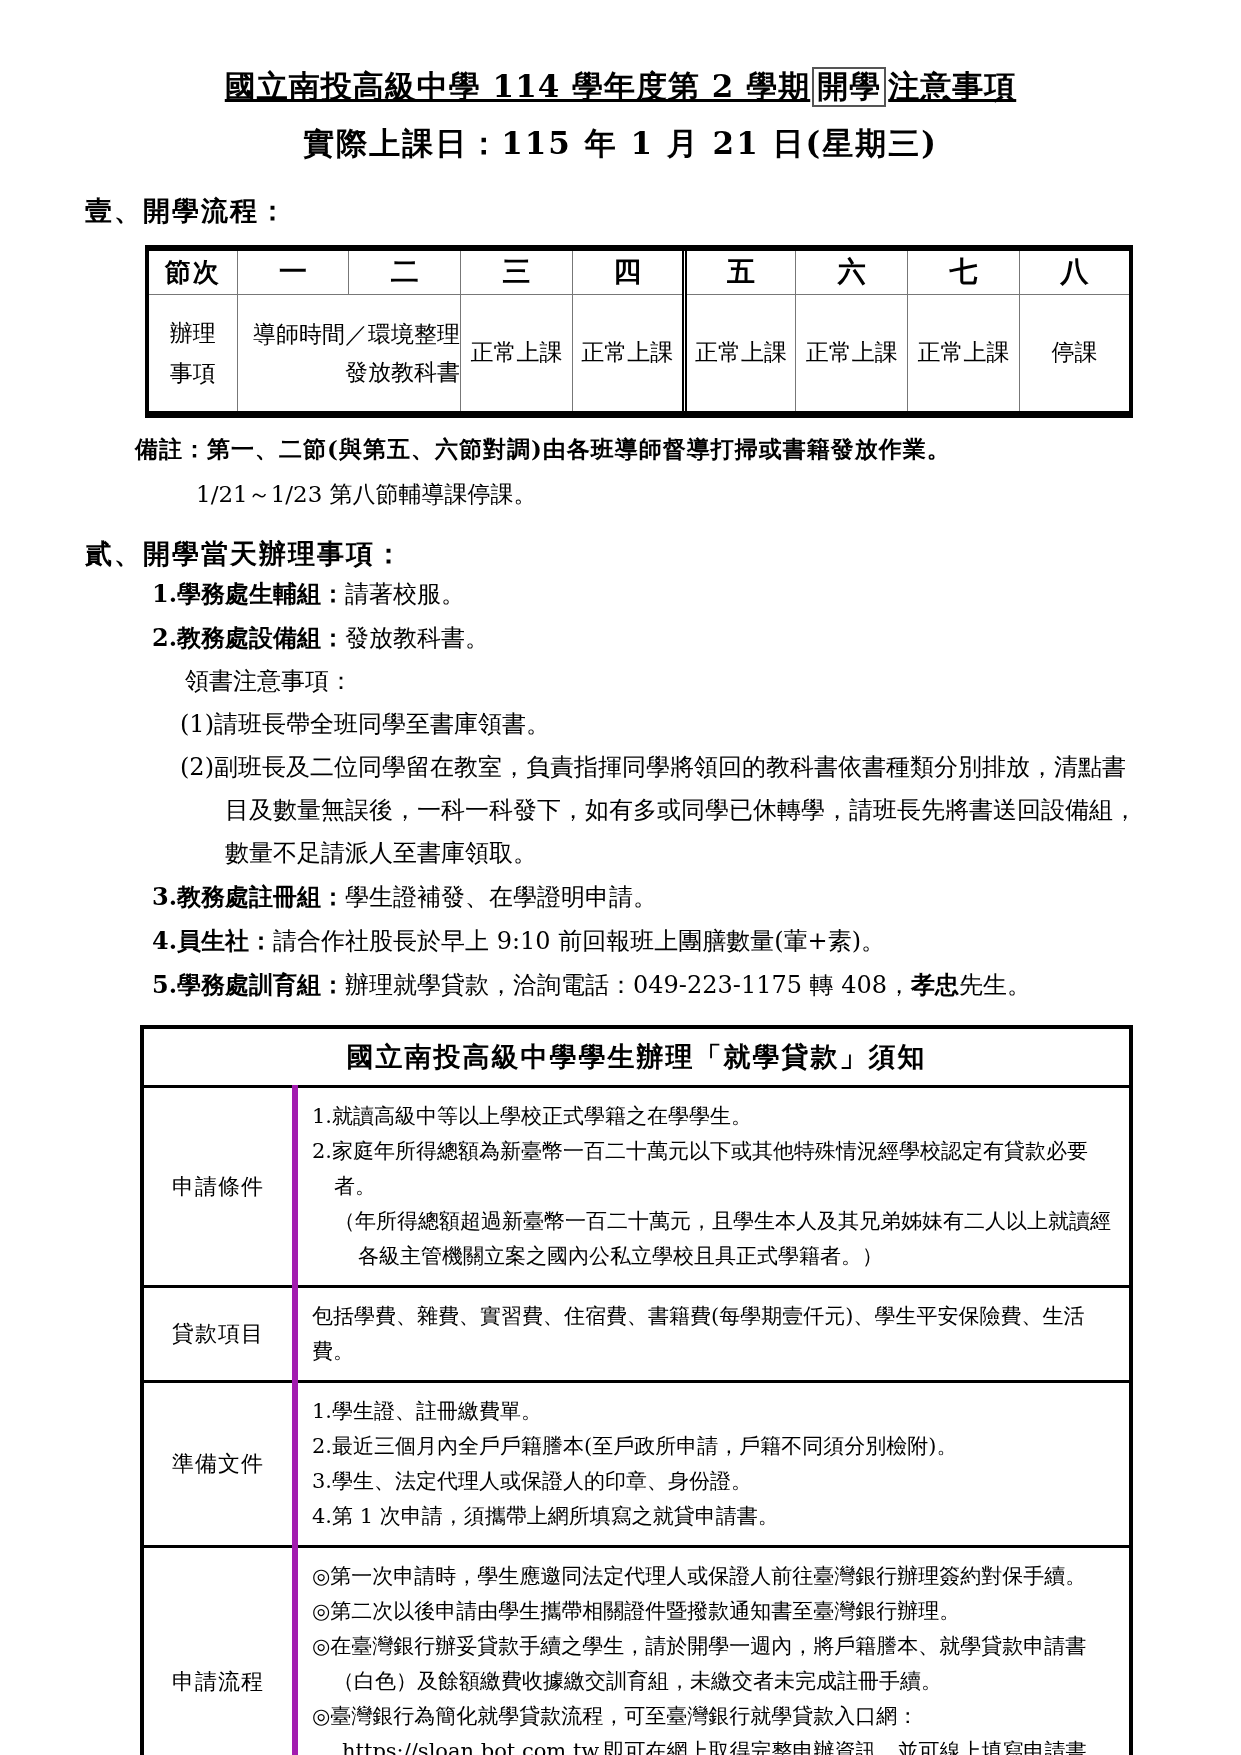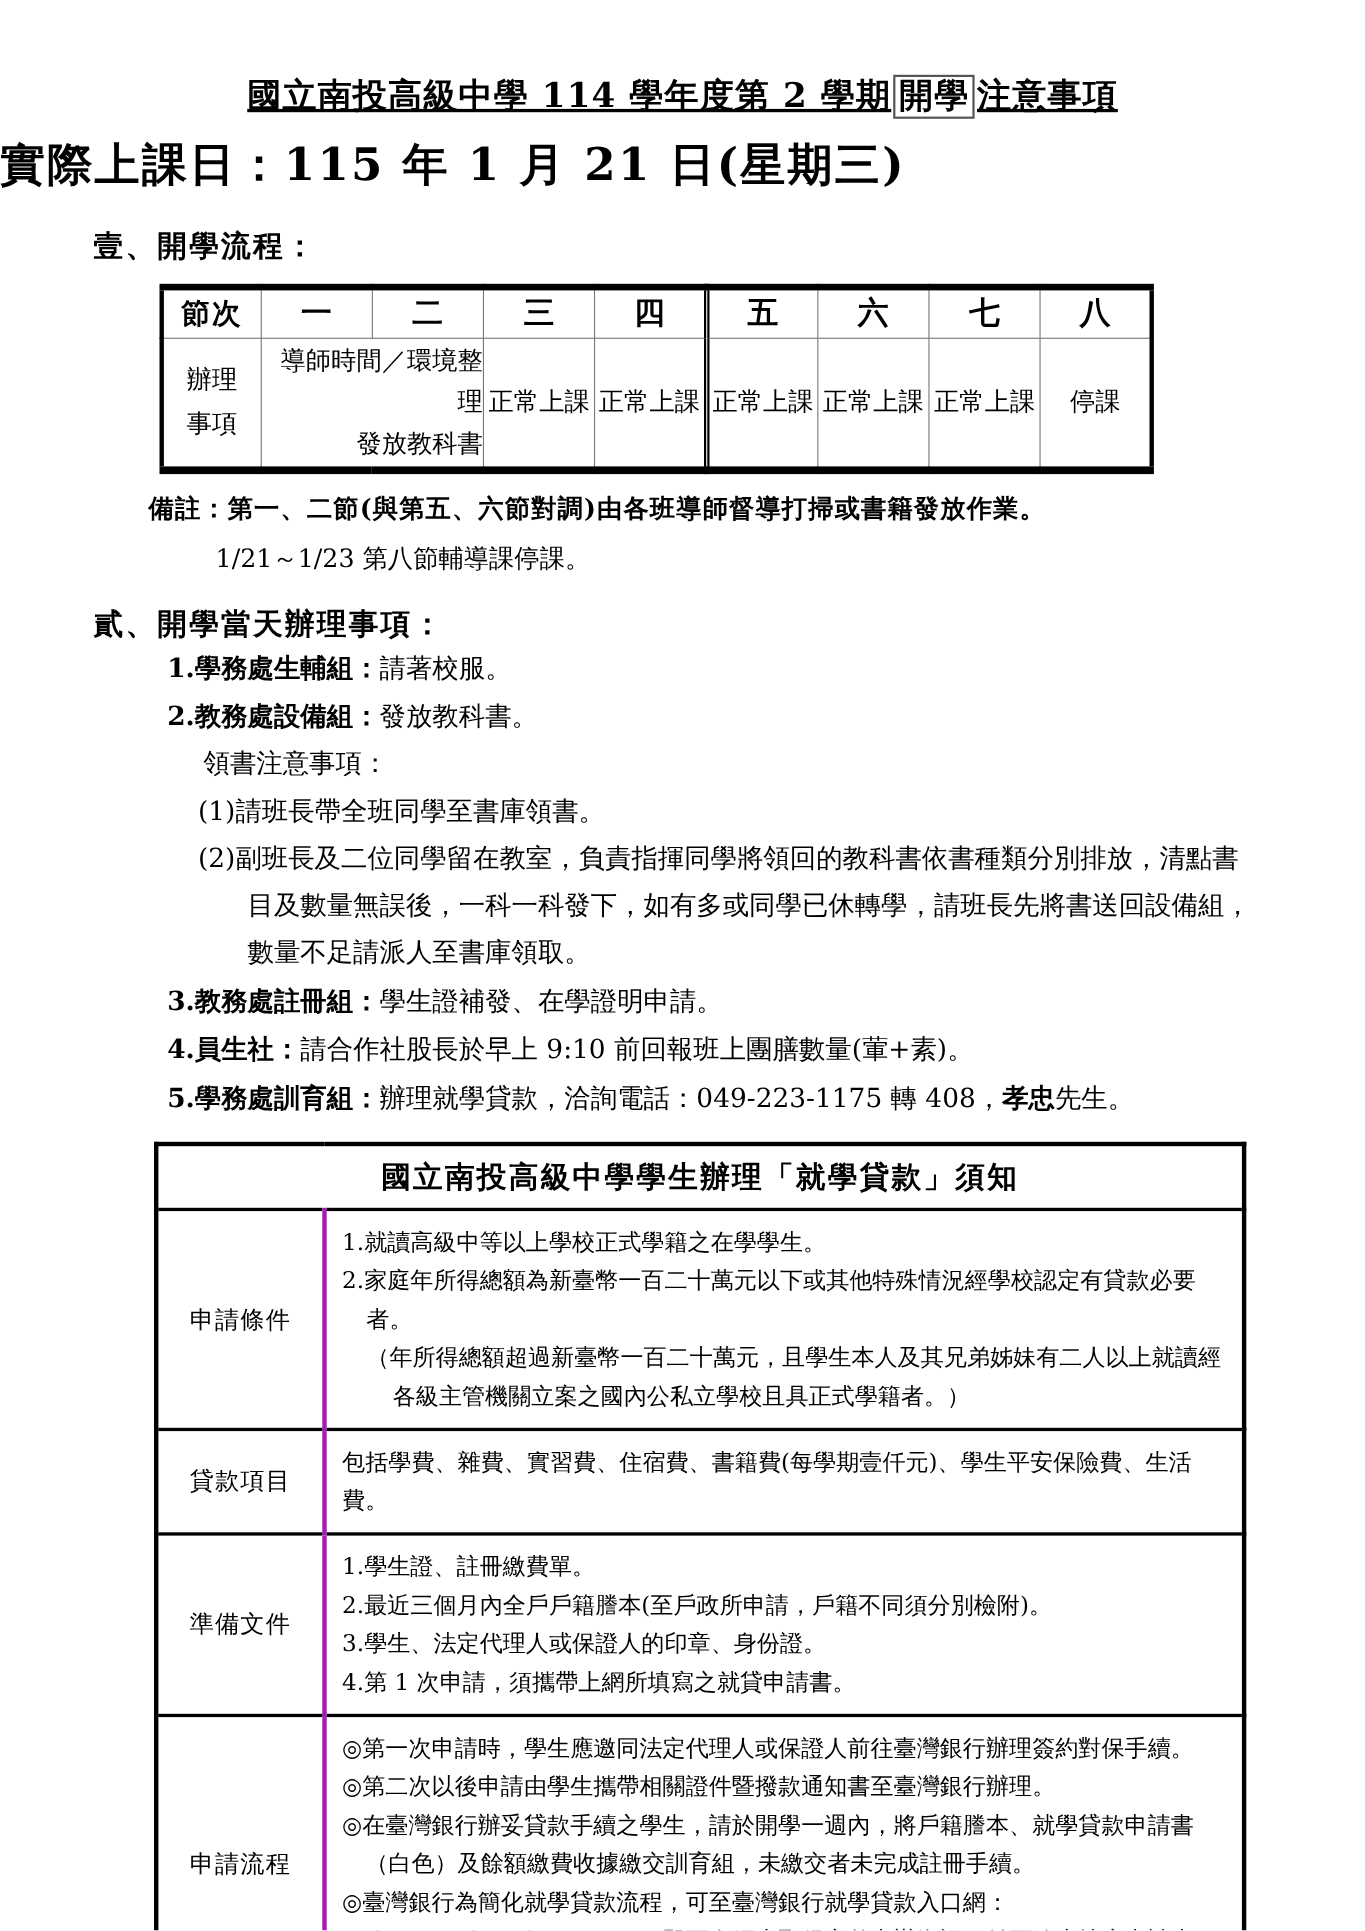--- a/index.html
+++ b/index.html
@@ -3,29 +3,29 @@
 <meta charset="utf-8">
 <style>
   * { margin:0; padding:0; box-sizing:border-box; }
   html,body { background:#fff; }
   body { font-family:"DejaVu Serif","Liberation Serif",serif; color:#000; }
   .page { width:1241px; height:1755px; background:#ffffff; overflow:hidden; padding-top:66px; position:relative; }
 
   
   .title1 { text-align:center; font-size:31px; font-weight:bold; letter-spacing:1px;text-decoration:underline; }
   .boxed { display:inline-block; border:2px solid #555; padding:0 3px; margin:0 2px; line-height:1.15; }
-  .title2 { text-align:left; font-size:41px; font-weight:bold; margin-top:15px; letter-spacing:2px; }
+  .title2 { text-align:center; font-size:31px; font-weight:bold; margin-top:15px; letter-spacing:2px; }
 
   
   .h1 { font-size:27px; font-weight:bold; letter-spacing:2px; margin-left:85px; }
   .h1.flow { margin-top:28px; }
   .h1.day  { margin-top:26px; }
 
   
-  table.schedule { border-collapse:collapse; table-layout:fixed; width:904px; margin:16px 0 0 145px;
+  table.schedule { border-collapse:collapse; table-layout:fixed; width:988px; margin:16px 0 0 145px;
                    border:4px solid #000; border-top-width:6px; border-bottom-width:7px; }
   table.schedule td { border:1px solid #777; text-align:center; vertical-align:middle; }
   table.schedule col.c0 { width:90px; }
   table.schedule tr.hd td { height:46px; font-size:28px; font-weight:bold; }
   table.schedule tr.hd td.corner { font-size:26px; letter-spacing:2px; }
   table.schedule tr.bd td { height:120px; font-size:23px; }
   table.schedule td.dbl { border-left:5px double #000; }
   .two-line span { display:block; line-height:40px; }
   .merged span { display:block; line-height:38px;text-align:right; }
 
@@ -40,21 +40,21 @@
   .sub1 { padding-left:28px; }
   .sub2 { padding-left:73px; text-indent:-45px; }
 
   
   table.loan { border-collapse:collapse; table-layout:fixed; width:993px; margin:18px 0 0 140px;
                border:4px solid #000; }
   table.loan td { vertical-align:middle; }
   table.loan tr { border-bottom:3px solid #000; }
   table.loan td.ttl { text-align:center; font-size:27px; font-weight:bold; height:60px; letter-spacing:2px; }
   table.loan col.lab { width:153px; }
-  table.loan td.lab { border-right:4px solid #a21caf; text-align:center; font-size:22px; letter-spacing:1px; }
+  table.loan td.lab { border-right:6px solid #a21caf; text-align:center; font-size:22px; letter-spacing:1px; }
   table.loan td.cnt { padding:11px 14px 11px 14px; font-size:21px; line-height:35px; }
   .ln    { padding-left:22px; text-indent:-22px; }
   .paren { padding-left:46px; text-indent:-24px; }
   .circ  { padding-left:21px; text-indent:-21px; }
   .url   { padding-left:30px; }
 </style>
 </head>
 <body>
 
 <div class="page">

